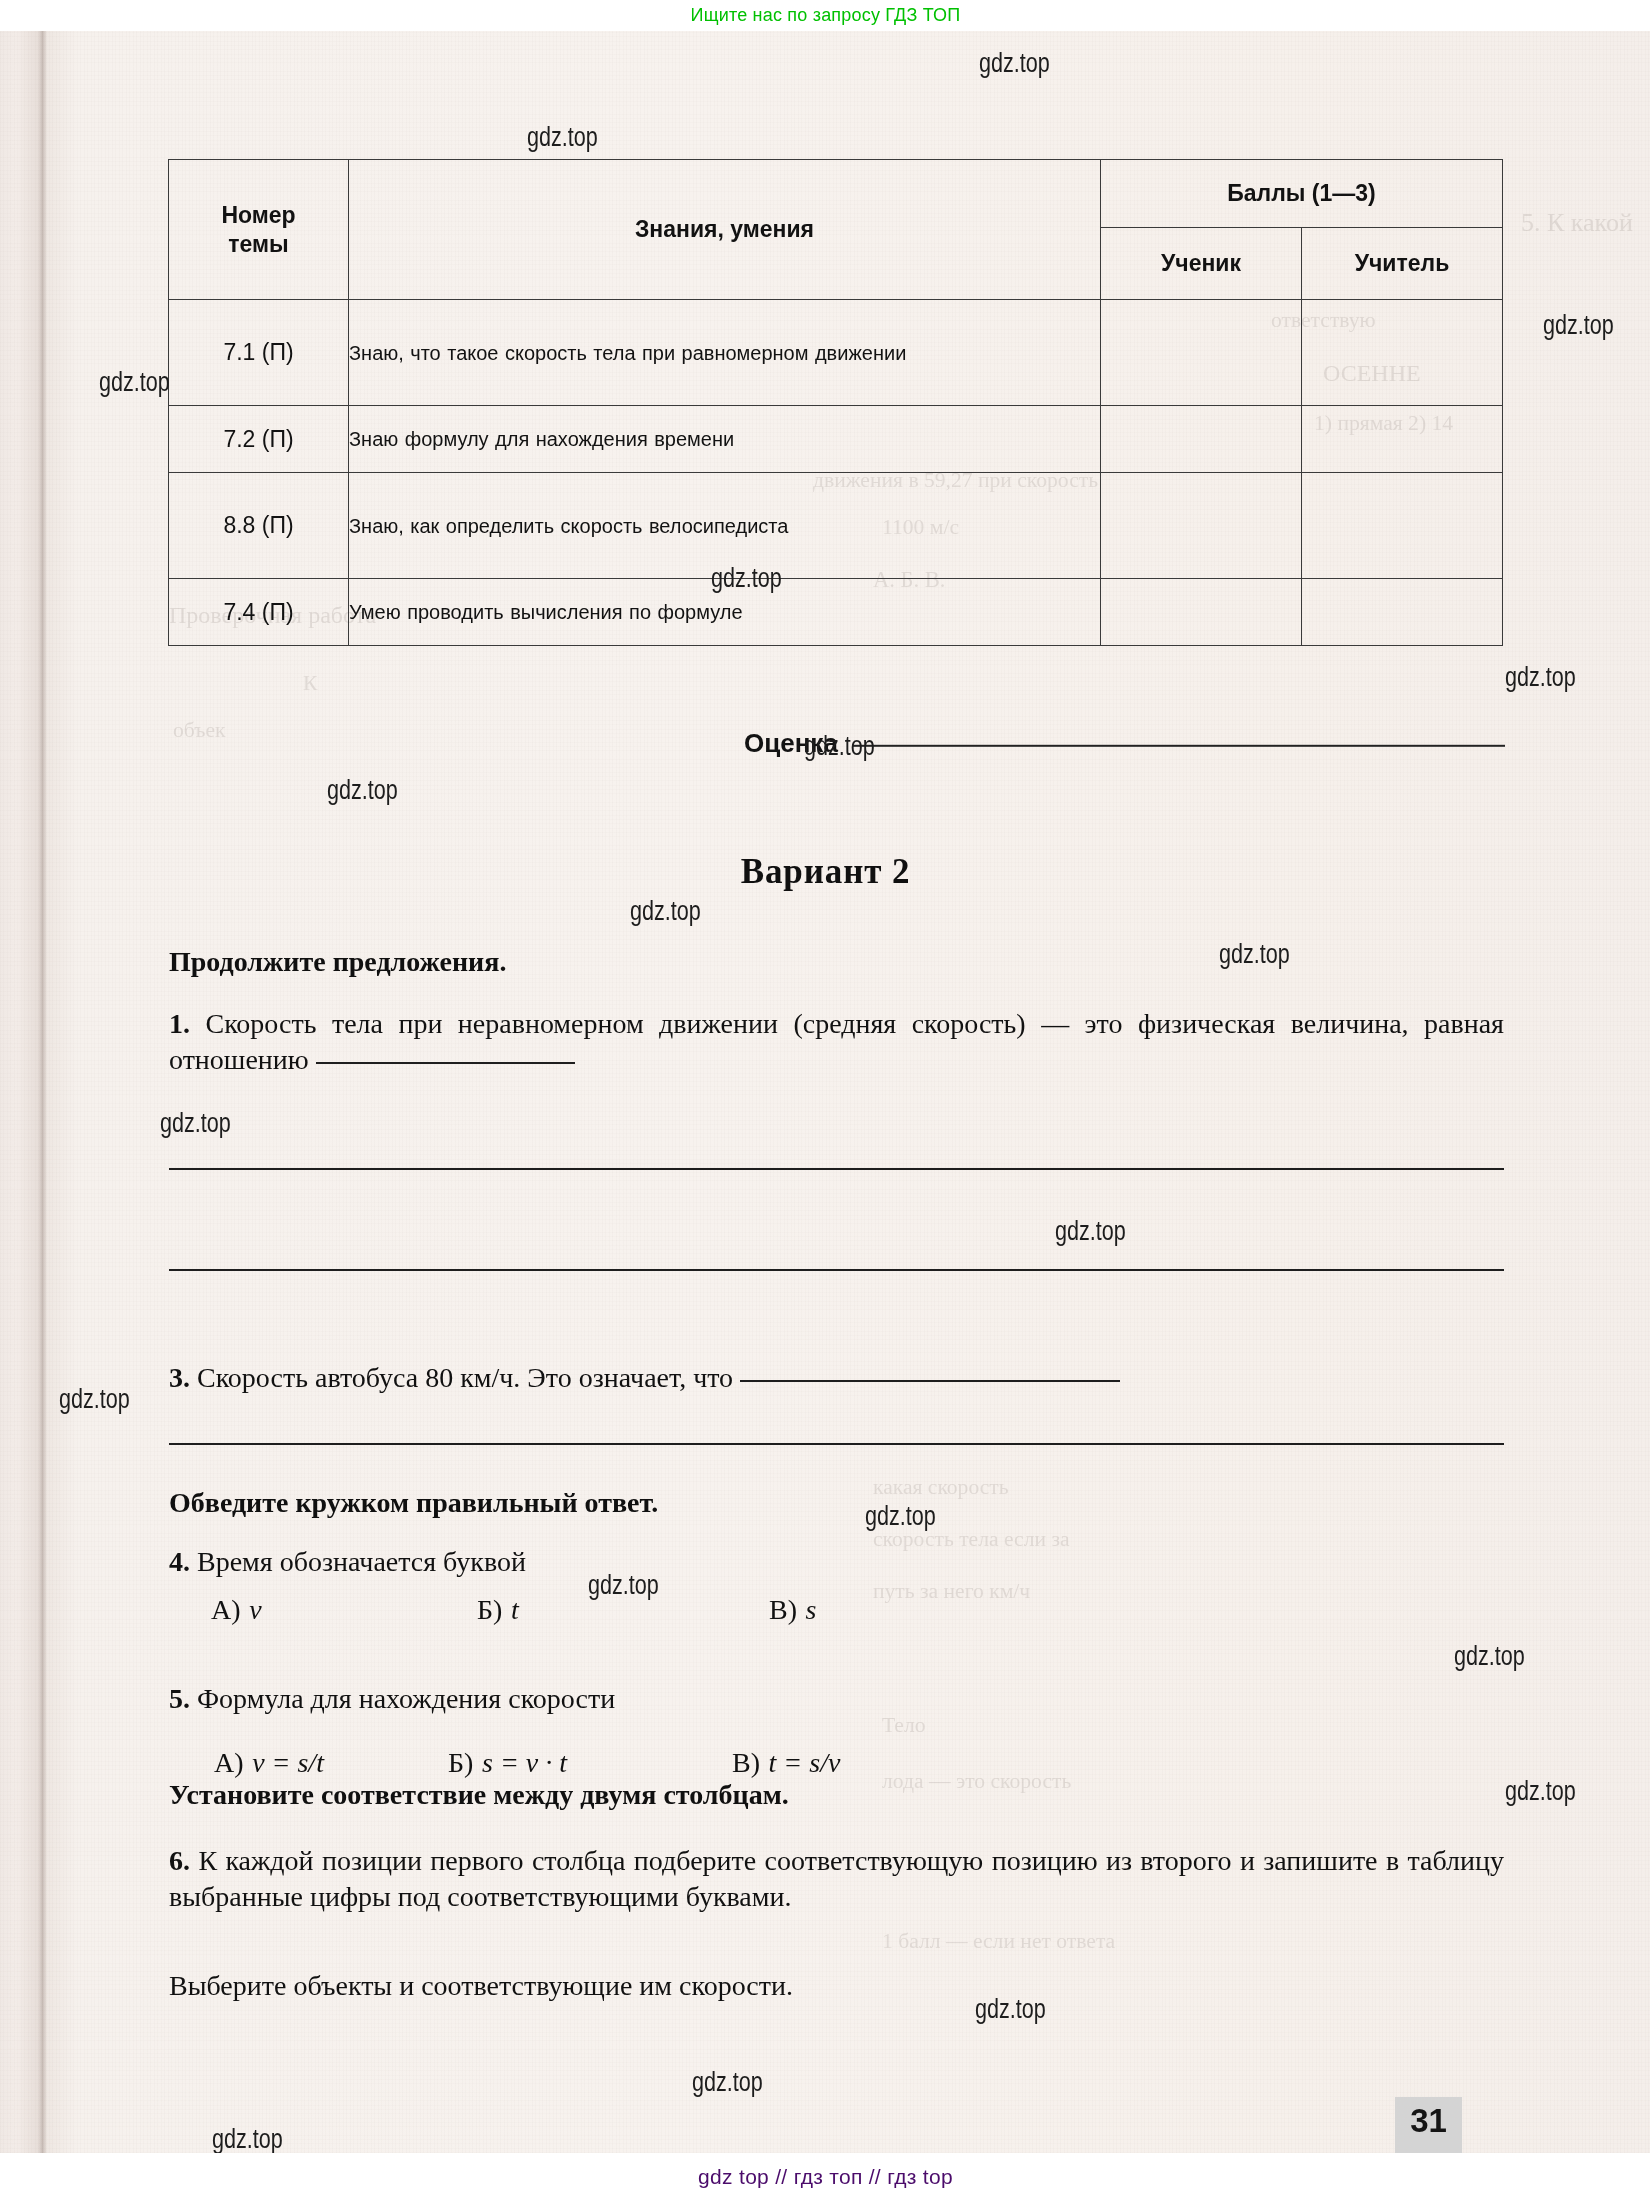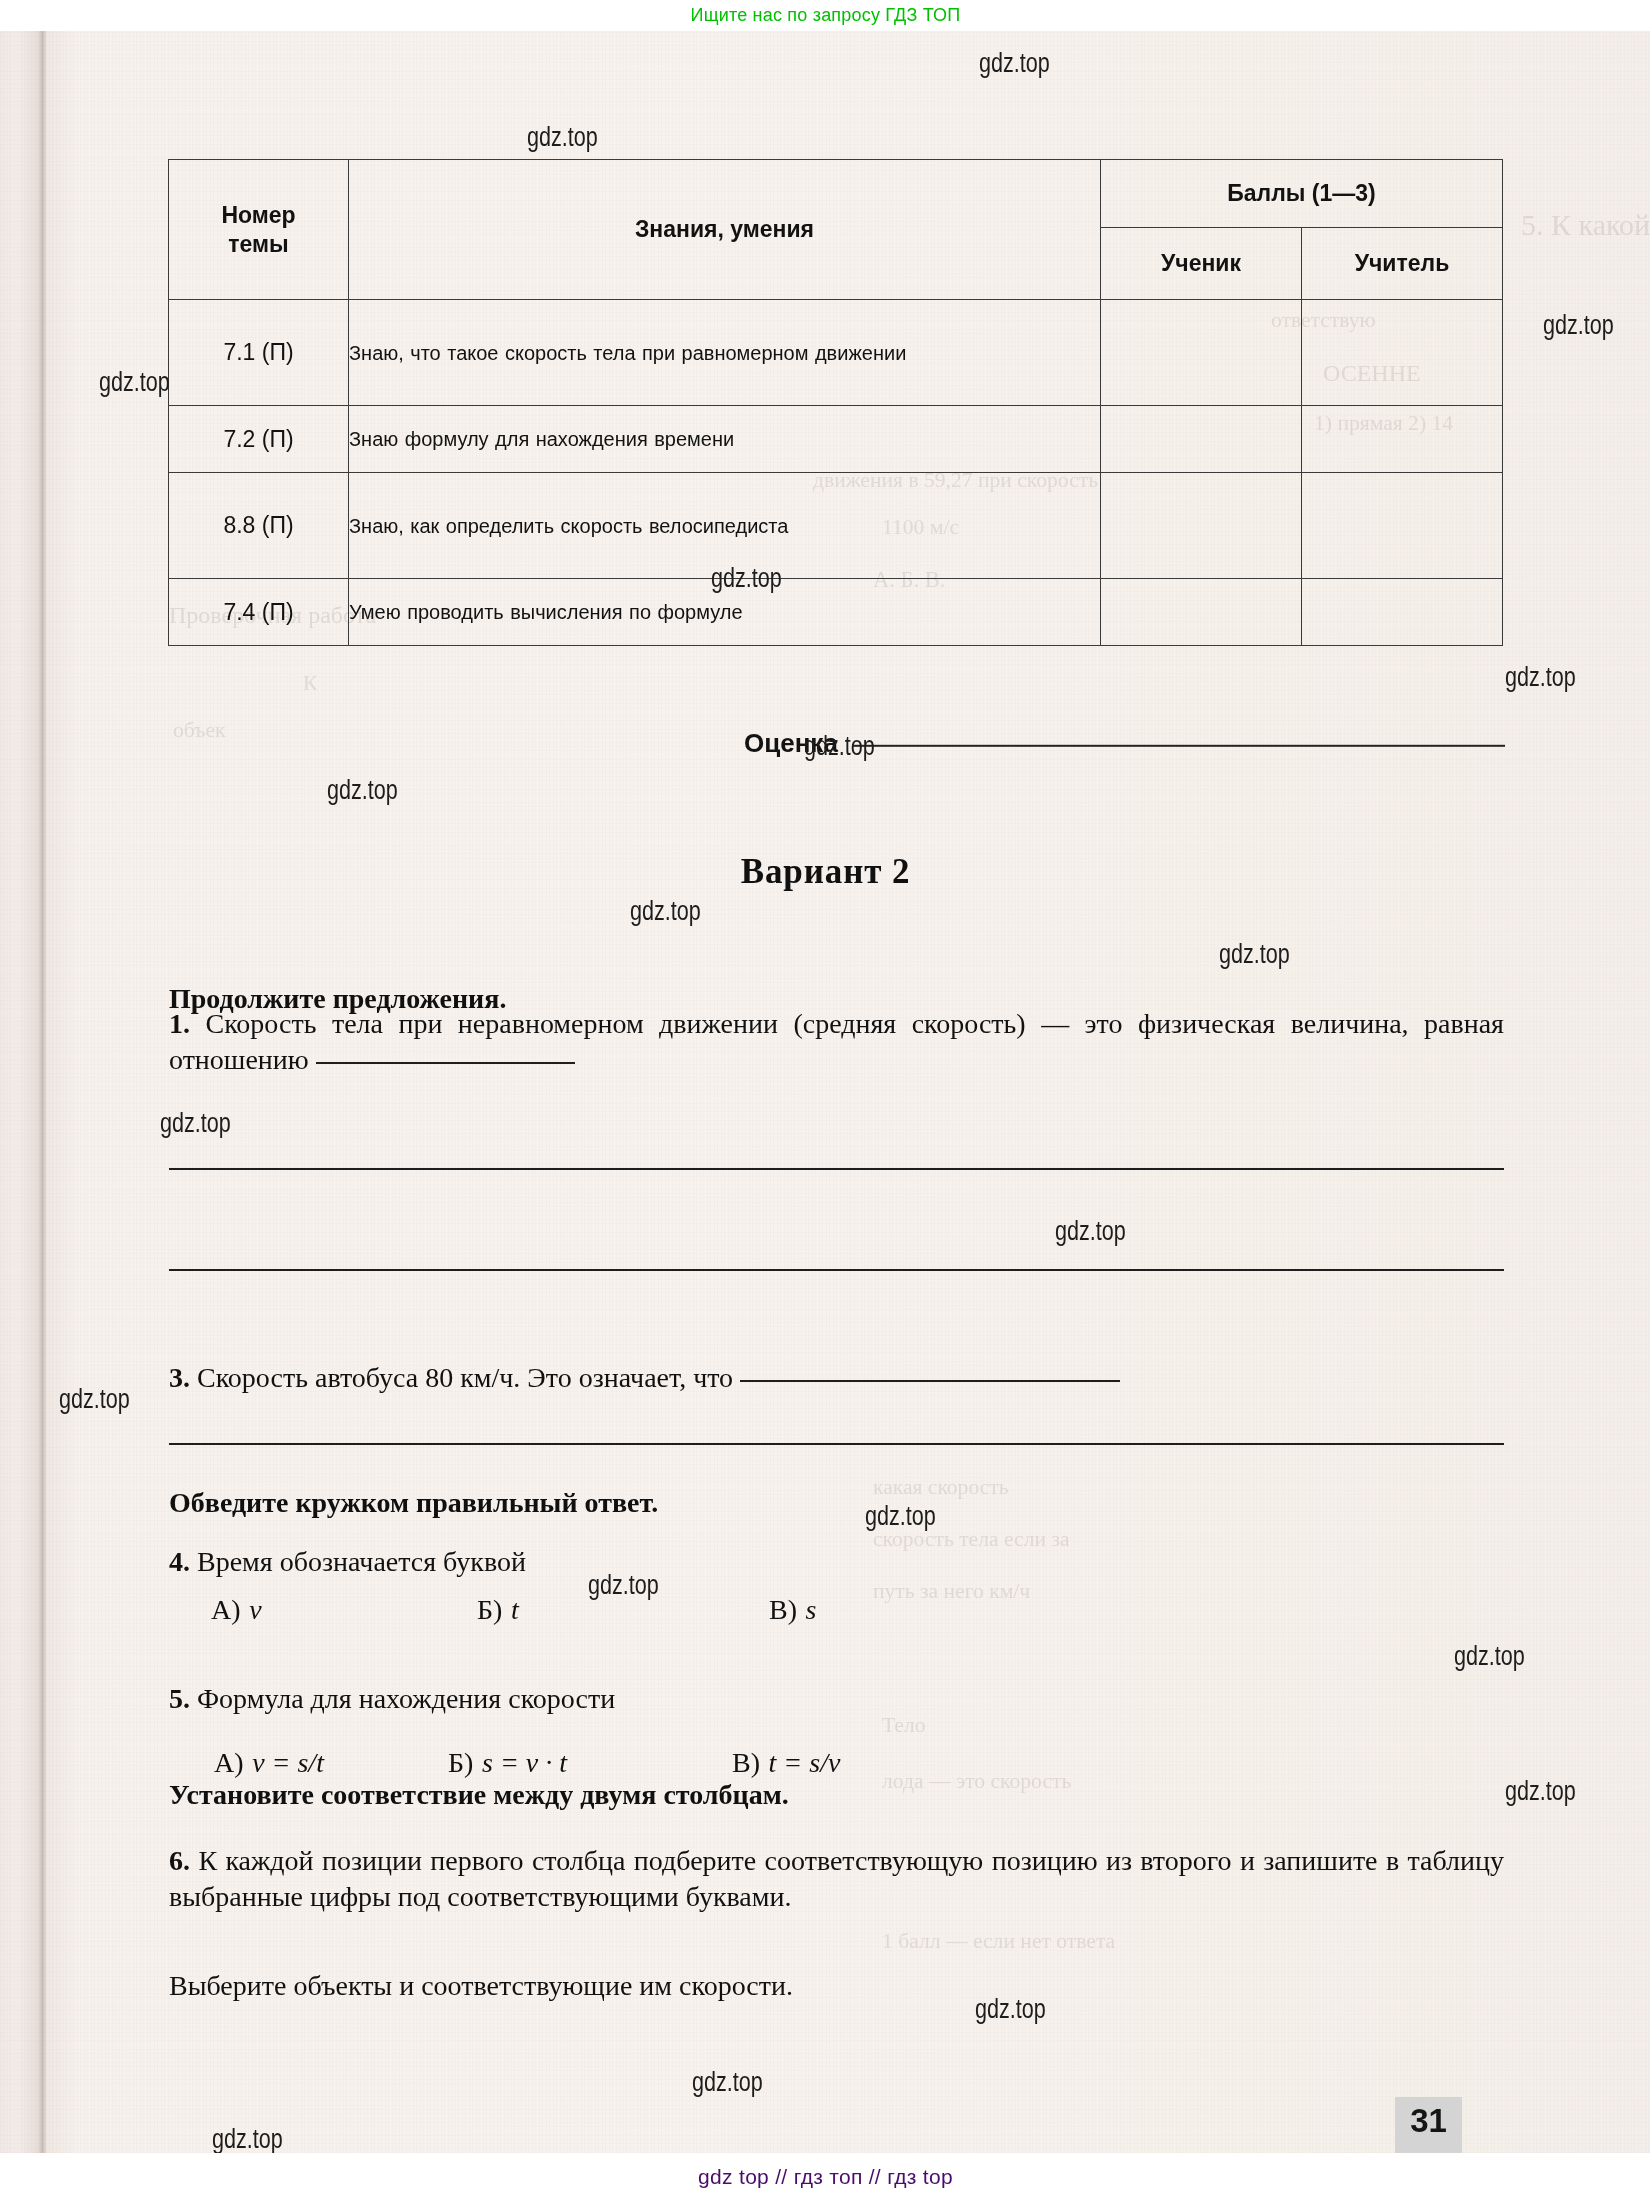--- a/index.html
+++ b/index.html
@@ -275,21 +275,21 @@
 <body>
 
 <div id="top-banner">
   <span class="btxt">Ищите нас по запросу ГДЗ ТОП</span>
 </div>
 
 <div id="sheet">
   <div id="grain"></div>
   <div id="gutter"></div>
 
-  <div class="ghost" style="left:1521px; top:177px; font-size:30px;font-family:Liberation Serif, serif;">5. К какой</div>
+  <div class="ghost" style="left:1521px; top:177px; font-size:26px;font-family:Liberation Serif, serif;">5. К какой</div>
   <div class="ghost" style="left:1271px; top:277px; font-size:21.6px;">ответствую</div>
   <div class="ghost" style="left:1323px; top:329px; font-size:24px;">ОСЕННЕ</div>
   <div class="ghost" style="left:1314px; top:380px; font-size:21.6px;">1) прямая  2) 14</div>
   <div class="ghost" style="left:813px;  top:437px; font-size:21.6px;">движения в 59,27 при  скорость</div>
   <div class="ghost" style="left:882px; top:484px; font-size:21.6px;">1100 м/с</div>
   <div class="ghost" style="left:873px; top:536px; font-size:22.5px;">А.        Б.        В.</div>
   <div class="ghost" style="left:169px;  top:571px; font-size:24px;">Проверочная  работа</div>
   <div class="ghost" style="left:303px;  top:640px; font-size:21.6px;">К</div>
   <div class="ghost" style="left:173px;  top:687px; font-size:21.6px;">объек</div>
   <div class="ghost" style="left:873px; top:1444px; font-size:21.6px;">какая  скорость</div>
@@ -350,21 +350,21 @@
       </tbody>
     </table>
 
     <div id="ocenka-row">
       <span id="ocenka-label">Оценка</span>
       <span id="ocenka-rule"></span>
     </div>
 
     <div id="variant-heading">Вариант 2</div>
 
-    <div class="bold-instr" style="top:952px;">Продолжите предложения.</div>
+    <div class="bold-instr" style="top:915px;">Продолжите предложения.</div>
 
     <div class="qpara qjust" style="top:975px; width:1335px;">
       <span class="qnum">1.</span>
       <span>Скорость тела при неравномерном движении (средняя скорость) — это физическая величина, равная отношению</span>
       <span class="inline-rule" style="width:259px;"></span>
     </div>
     <div class="answer-rule" style="top:1137px;"></div>
     <div class="answer-rule" style="top:1238px;"></div>
 
 

